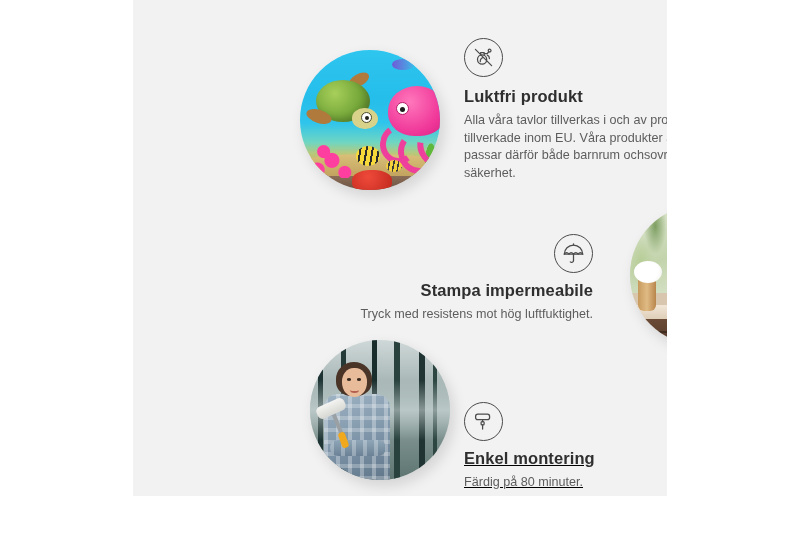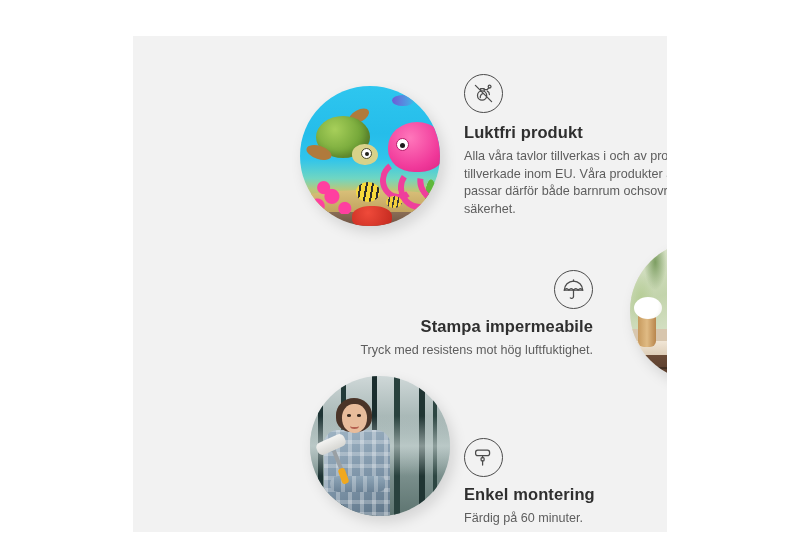--- a/index.html
+++ b/index.html
@@ -23,21 +23,20 @@
 
   
   .panel {
     position: absolute;
     left: 133px;
     top: 0;
     width: 534px;
     height: 496px;
     background: #f2f2f2;
     overflow: hidden;
-    margin-top: 36px;
   }
 
   
   .photo {
     position: absolute;
     border-radius: 50%;
     overflow: hidden;
     box-shadow: 4px 6px 14px rgba(0,0,0,0.13);
   }
 
@@ -319,20 +318,21 @@
   }
   .feature-waterproof .feat-icon { margin-left: auto; margin-right: 0; }
   .feature-waterproof .feat-title { margin-top: 8px; }
 
   
   .feature-easy {
     left: 331px;
     top: 402px;
     width: 300px;
     text-align: left;
+    text-decoration: underline;
   }
   .feature-easy .feat-title { margin-top: 8px; }
 </style>
 </head>
 <body>
 
 <div class="page">
   <div class="panel">
 
     <div class="photo photo-ocean">
@@ -417,17 +417,17 @@
     <div class="feature feature-easy">
       <div class="feat-icon">
         <svg width="25" height="25" viewBox="0 0 25 25" fill="none" stroke="#4b4b4b" stroke-width="1.25" stroke-linecap="round" stroke-linejoin="round">
           <rect x="4.6" y="5.2" width="14" height="5.4" rx="2.2"></rect>
           <path d="M11.6 10.6v2.1"></path>
           <rect x="10.1" y="12.7" width="3" height="3.1" rx="0.9"></rect>
           <path d="M11.6 15.8v4.2"></path>
         </svg>
       </div>
       <div class="feat-title">Enkel montering</div>
-      <div class="feat-desc">Färdig på 60 minuter.</div>
+      <div class="feat-desc">Färdig på 80 minuter.</div>
     </div>
 
   </div>
 </div>
 
 </body></html>

